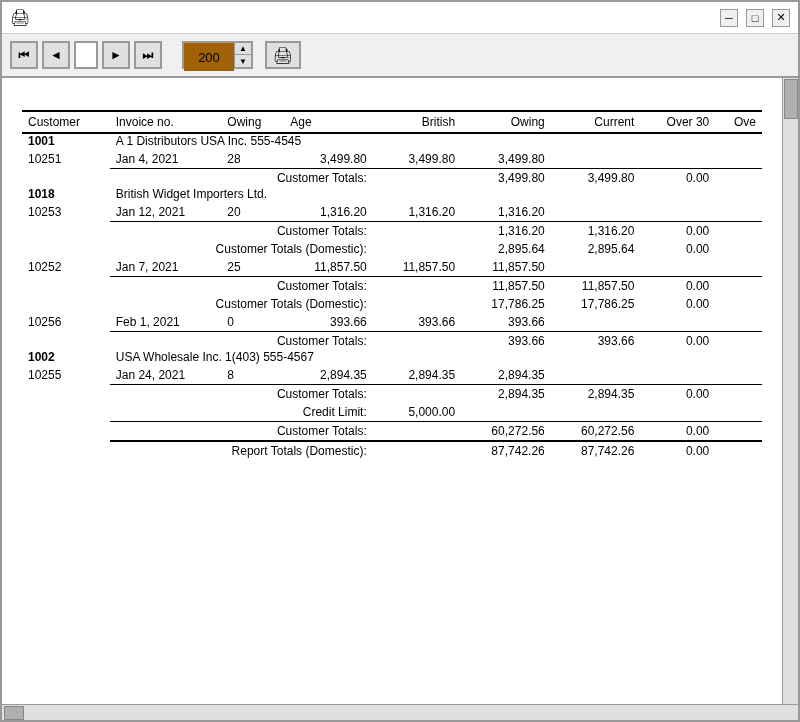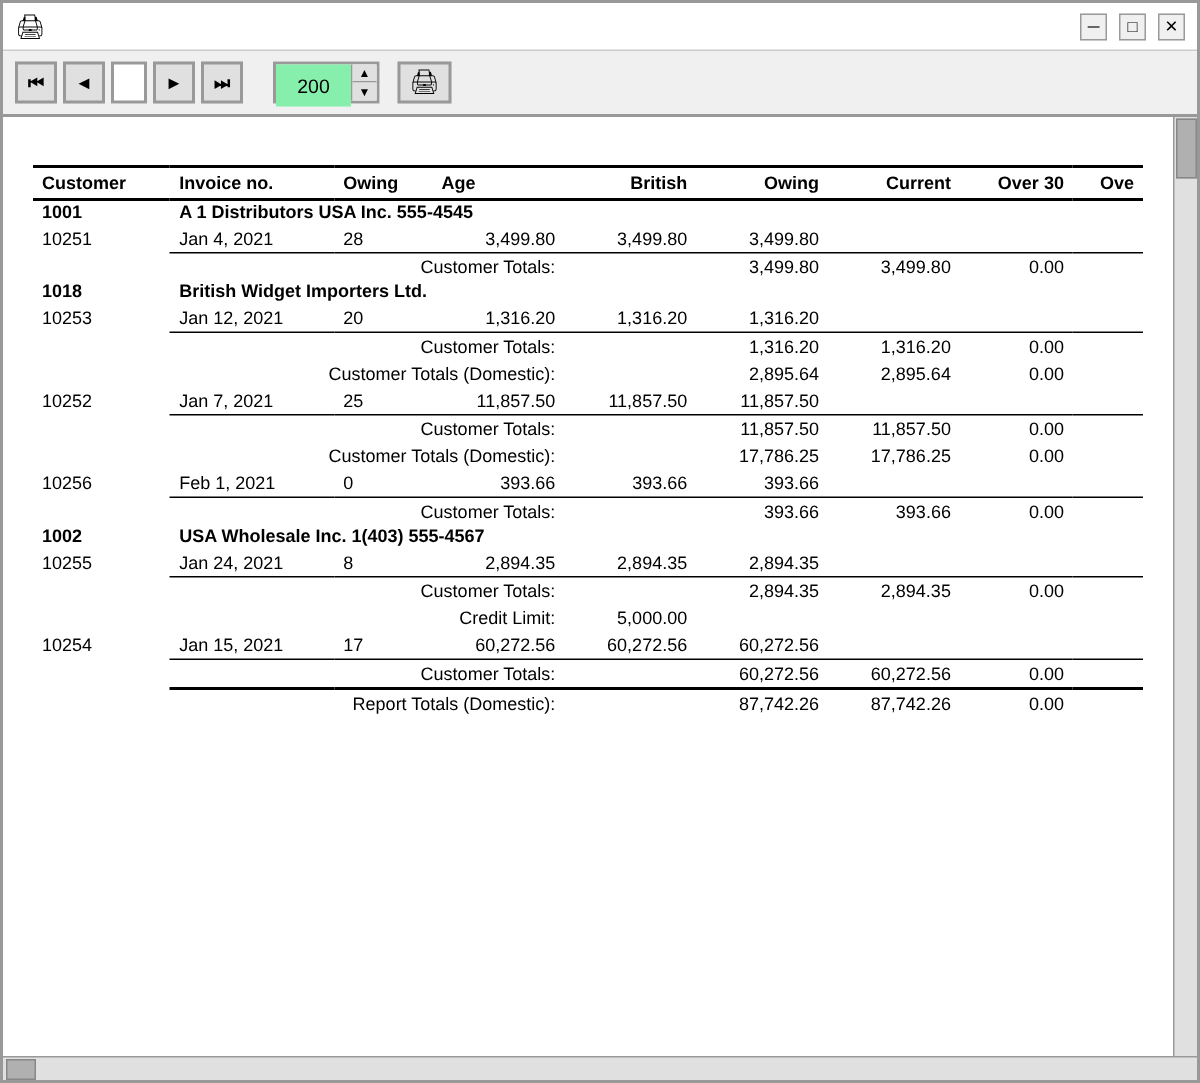--- a/index.html
+++ b/index.html
@@ -92,21 +92,21 @@
 
     .zoom-label {
       padding: 0 6px;
       font-size: 13px;
     }
 
     .zoom-input {
       width: 50px;
       height: 28px;
       border: none;
-      background: #86efac;
+      background: #a16207;
       text-align: center;
       font-size: 13px;
       outline: none;
       padding: 0 2px;
     }
 
     .zoom-spin {
       display: flex;
       flex-direction: column;
       background: #e0e0e0;
@@ -178,35 +178,35 @@
       width: 100%;
       border-collapse: collapse;
       font-size: 12px;
     }
 
     .report-table th {
       border-top: 2px solid #000;
       border-bottom: 2px solid #000;
       padding: 3px 6px;
       text-align: left;
-      font-weight: bold;
+      font-weight: normal;
       font-size: 12px;
     }
 
     .report-table th.right,
     .report-table td.right {
       text-align: right;
     }
 
     .report-table td {
       padding: 2px 6px;
     }
 
     .customer-row td {
-      font-weight: bold;
+      font-weight: normal;
       padding-top: 0;
     }
 
     .totals-label {
       text-align: right;
       padding-right: 6px;
     }
 
     .bottom-scrollbar {
       height: 16px;
@@ -416,31 +416,20 @@
             <tr>
       <td></td>
       <td colspan="3" class="totals-label" style="text-align:right;">Credit Limit:</td>
       <td class="right">5,000.00</td>
       <td></td>
               <td></td>
               <td></td>
               <td></td>
     </tr>
             <tr>
-      <td>10254</td>
-      <td>Jan 15, 2021</td>
-      <td>17</td>
-      <td class="right">60,272.56</td>
-      <td class="right">60,272.56</td>
-      <td class="right">60,272.56</td>
-      <td class="right"></td>
-      <td class="right"></td>
-      <td></td>
-    </tr>
-            <tr>
       <td></td>
       <td colspan="3" class="totals-label" style="text-align:right; border-top:1px solid #000;">Customer Totals:</td>
       <td class="right" style="border-top:1px solid #000;"></td>
       <td class="right" style="border-top:1px solid #000;">60,272.56</td>
       <td class="right" style="border-top:1px solid #000;">60,272.56</td>
       <td class="right" style="border-top:1px solid #000;">0.00</td>
       <td class="right" style="border-top:1px solid #000;"></td>
     </tr>
             <tr>
   <td></td>

